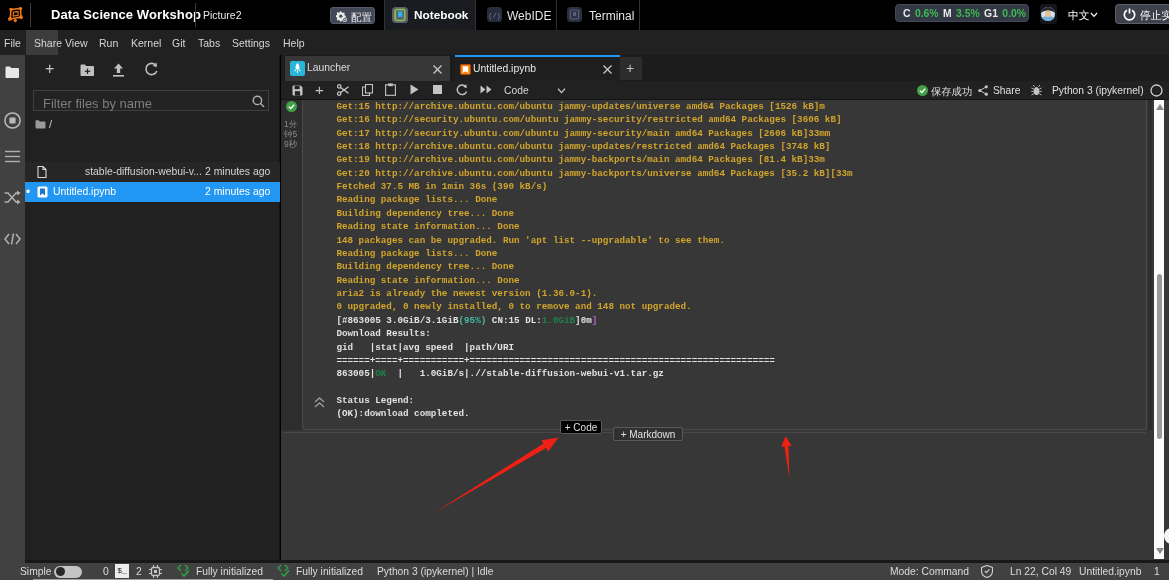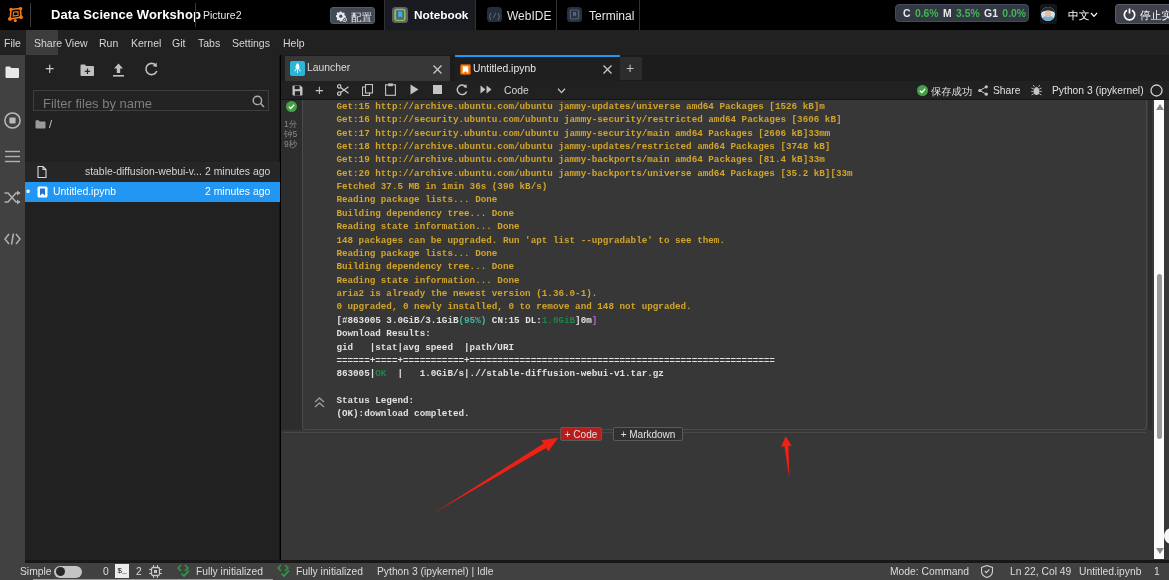--- a/index.html
+++ b/index.html
@@ -353,21 +353,21 @@
 <span style="color:#e2e2e2;">[#863005 3.0GiB/3.1GiB<span style="color:#45b8a8;">(95%)</span> CN:15 DL:<span style="color:#1e8449;">1.0GiB</span>]0m<span style="color:#bd5fd3;">]</span>
 Download Results:
 gid   |stat|avg speed  |path/URI
 ======+====+===========+=======================================================
 863005|<span style="color:#1e8449;">OK</span>  |   1.0GiB/s|.//stable-diffusion-webui-v1.tar.gz
 
 Status Legend:
 (OK):download completed.</span></pre>
 
     <div class="abs" style="left:2px;top:331.5px;width:863px;height:1px;background:#484848;"></div>
-    <div class="abs" style="left:279px;top:327px;width:42px;height:14px;background:#b91c1c;border:1px solid #5a5a5a;border-radius:2px;font-size:10px;color:#e0e0e0;text-align:center;line-height:13px;">+ Code</div>
+    <div class="abs" style="left:279px;top:320px;width:42px;height:14px;background:#000000;border:1px solid #5a5a5a;border-radius:2px;font-size:10px;color:#e0e0e0;text-align:center;line-height:13px;">+ Code</div>
     <div class="abs" style="left:332px;top:327px;width:70px;height:14px;background:#303030;border:1px solid #5a5a5a;border-radius:2px;font-size:10px;color:#e0e0e0;text-align:center;line-height:13px;">+ Markdown</div>
 
     <svg class="abs" style="left:0;top:0;" width="888" height="460" viewBox="0 0 888 460">
       <path d="M152.6 413.2 L265.1 348.0 L267.2 351.4 L277.5 337.5 L260.4 340.2 L262.5 343.6 Z" fill="#ef2014"></path>
       <path d="M508.3 378.5 L507.5 346.0 L510.7 345.7 L504.6 336.2 L500.3 346.7 L503.5 346.4 Z" fill="#ef2014"></path>
     </svg>
 
     <div class="abs" style="left:872.5px;top:0;width:10.5px;height:459px;background:#fbfbfb;">
       <svg class="abs" style="left:2px;top:4px;" width="8" height="6" viewBox="0 0 8 6">
           <path d="M4 0 L8 6 H0z" fill="#8a8a8a"></path>

